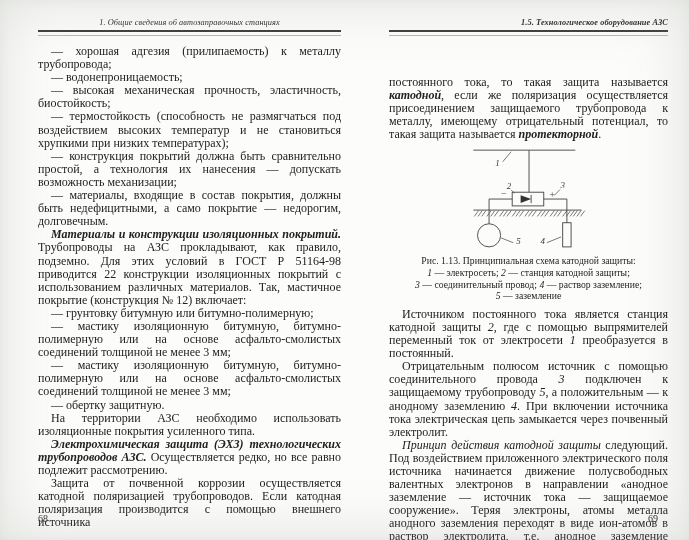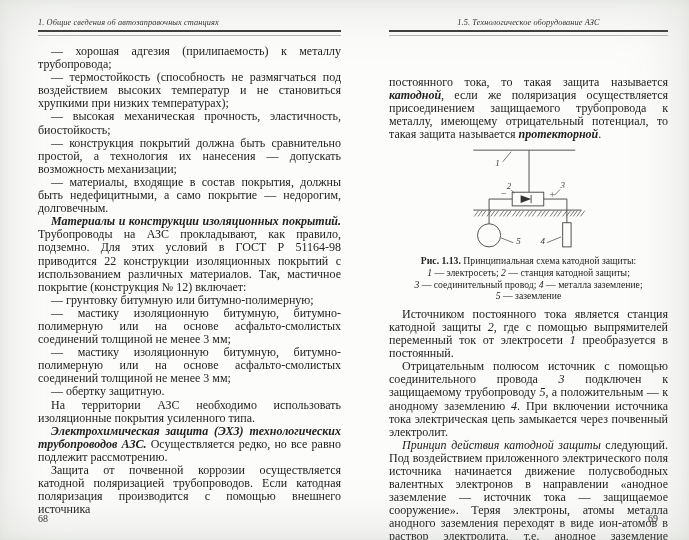--- a/index.html
+++ b/index.html
@@ -11,32 +11,32 @@
   }
   .canvas::after{
     content:"";position:absolute;inset:0;pointer-events:none;
     box-shadow:inset 0 0 55px 6px rgba(128,138,130,0.20), inset 0 0 10px rgba(128,138,130,0.10);
   }
   .page{position:absolute;top:18px;bottom:0;}
   .page.left{left:38px;width:303px;}
   .page.right{left:389px;width:279px;}
   .running-head{
     font-style:italic;font-size:8.3px;color:#2e2e2e;
-    padding-bottom:3px;white-space:nowrap;letter-spacing:.1px;
+    padding-bottom:3px;white-space:nowrap;letter-spacing:.1px;text-align:center;
   }
-  .running-head.right-align{text-align:center;}
+  .running-head.right-align{text-align:right;font-weight:bold;}
   .head-rule{height:3px;border-top:2px solid #3e3e3e;border-bottom:1px solid #b9b9b5;}
   .body{
     margin-top:9px;font-size:12px;line-height:13.1px;
     text-align:justify;color:#222;
   }
   .para{margin:0;text-indent:13px;}
   .para.noindent{text-indent:0;margin-top:40px;}
   .r-bi{font-weight:700;font-style:italic;}
-  .r-b{font-weight:700;text-align:right;}
+  .r-b{font-weight:400;text-align:right;}
   .r-i{font-style:italic;}
   .pagenum{position:absolute;bottom:16px;font-size:10px;color:#2d2d2d;}
   .pagenum.pn-left{left:0;}
   .pagenum.pn-right{right:10px;margin-left:27px;}
   .figure-block{margin:6px 0 2px;text-align:center;}
   .figure-block svg{display:inline-block;}
   .fig-label{font-style:italic;font-size:8.5px;fill:#3b3b3b;}
   .fig-sign{font-size:9px;fill:#3b3b3b;}
   .caption{
     text-align:center;font-size:9.7px;line-height:11.6px;
@@ -47,22 +47,23 @@
 </head>
 <body>
 
 <div class="canvas">
 
   <div class="page left">
     <div class="running-head">1. Общие сведения об автозаправочных станциях</div>
     <div class="head-rule"></div>
     <div class="body">
         <p class="para"><span>— хорошая адгезия (прилипаемость) к металлу трубопровода;</span></p>
+        <p class="para"><span>— водонепроницаемость;</span></p>
+        <p class="para"><span>— высокая механическая прочность, эластичность, биостойкость;</span></p>
         <p class="para"><span>— термостойкость (способность не размягчаться под воздействием высоких температур и не становиться хрупкими при низких температурах);</span></p>
-        <p class="para"><span>— высокая механическая прочность, эластичность, биостойкость;</span></p>
         <p class="para"><span>— конструкция покрытий должна быть сравнительно простой, а технология их нанесения — допускать возможность механизации;</span></p>
         <p class="para"><span>— материалы, входящие в состав покрытия, должны быть недефицитными, а само покрытие — недорогим, долговечным.</span></p>
         <p class="para"><span class="r-bi">Материалы и конструкции изоляционных покрытий.</span><span> Трубопроводы на АЗС прокладывают, как правило, подземно. Для этих условий в ГОСТ Р 51164-98 приводится 22 конструкции изоляционных покрытий с использованием различных материалов. Так, мастичное покрытие (конструкция № 12) включает:</span></p>
         <p class="para"><span>— грунтовку битумную или битумно-полимерную;</span></p>
         <p class="para"><span>— мастику изоляционную битумную, битумно-полимерную или на основе асфальто-смолистых соединений толщиной не менее 3 мм;</span></p>
         <p class="para"><span>— мастику изоляционную битумную, битумно-полимерную или на основе асфальто-смолистых соединений толщиной не менее 3 мм;</span></p>
         <p class="para"><span>— обертку защитную.</span></p>
         <p class="para"><span>На территории АЗС необходимо использовать изоляционные покрытия усиленного типа.</span></p>
         <p class="para"><span class="r-bi">Электрохимическая защита (ЭХЗ) технологических трубопроводов АЗС.</span><span> Осуществляется редко, но все равно подлежит рассмотрению.</span></p>
         <p class="para"><span>Защита от почвенной коррозии осуществляется катодной поляризацией трубопроводов. Если катодная поляризация производится с помощью внешнего источника</span></p>
@@ -105,21 +106,21 @@
         <text class="fig-sign" x="34" y="48" text-anchor="middle">−</text>
         <text class="fig-sign" x="80" y="48.5" text-anchor="middle">+</text>
         <text class="fig-label" x="48" y="92.5" text-anchor="middle">5</text>
         <text class="fig-label" x="71" y="92.5" text-anchor="middle">4</text>
       </svg>
     </div>
 
     <div class="caption">
       <div class="cap-line"><span class="r-b">Рис. 1.13.</span><span> Принципиальная схема катодной защиты:</span></div>
       <div class="cap-line"><span class="r-i">1</span><span> — электросеть; </span><span class="r-i">2</span><span> — станция катодной защиты;</span></div>
-      <div class="cap-line"><span class="r-i">3</span><span> — соединительный провод; </span><span class="r-i">4</span><span> — металла заземление;</span></div>
+      <div class="cap-line"><span class="r-i">3</span><span> — соединительный провод; </span><span class="r-i">4</span><span> — раствор заземление;</span></div>
       <div class="cap-line"><span class="r-i">5</span><span> — заземление</span></div>
     </div>
 
     <div class="body" style="margin-top:0;">
         <p class="para"><span>Источником постоянного тока является станция катодной защиты </span><span class="r-i">2</span><span>, где с помощью выпрямителей переменный ток от электросети </span><span class="r-i">1</span><span> преобразуется в постоянный.</span></p>
         <p class="para"><span>Отрицательным полюсом источник с помощью соединительного провода </span><span class="r-i">3</span><span> подключен к защищаемому трубопроводу </span><span class="r-i">5</span><span>, а положительным — к анодному заземлению </span><span class="r-i">4</span><span>. При включении источника тока электрическая цепь замыкается через почвенный электролит.</span></p>
         <p class="para"><span class="r-i">Принцип действия катодной защиты</span><span> следующий. Под воздействием приложенного электрического поля источника начинается движение полусвободных валентных электронов в направлении «анодное заземление — источник тока — защищаемое сооружение». Теряя электроны, атомы металла анодного заземления переходят в виде ион-атомов в раствор электролита, т.е. анодное заземление разрушается. Ион-атомы подвергаются гидратации и отводятся вглубь раствора. У защищаемого же сооружения вследствие работы источника постоянного тока</span></p>
       </div>
     <div class="pagenum pn-right">69</div>
   </div>

